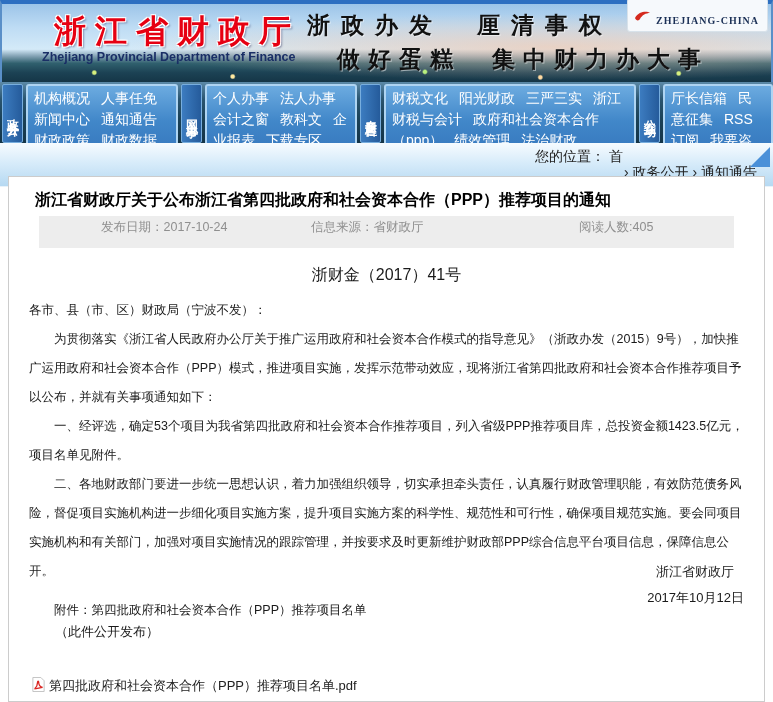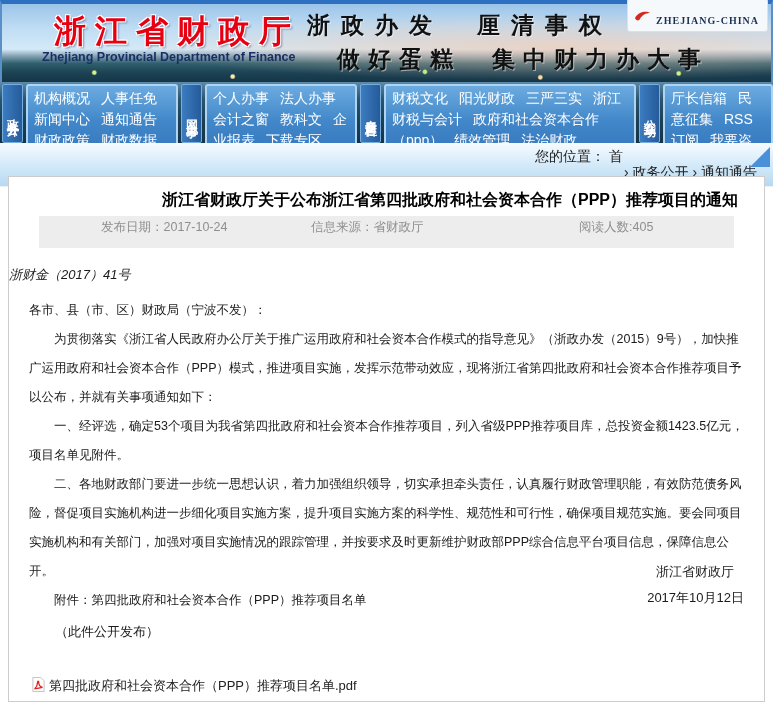--- a/index.html
+++ b/index.html
@@ -52,30 +52,30 @@
     border-bottom:1px solid #e8f2fa; font-size:14px; color:#222; }
   .crumb-line1 { position:absolute; top:5px; right:150px; }
   .crumb-line2 { position:absolute; top:21px; right:16px; }
   .crumb a, .crumb-link { color:#222; text-decoration:none; cursor:pointer; }
   .crumb-corner { position:absolute; right:3px; top:4px; width:0; height:0;
     border-bottom:20px solid #4a90d8; border-left:20px solid transparent; }
 
   
   .content { position:absolute; top:176px; left:8px; width:757px; height:526px;
     background:#fff; border:1px solid #ccc; color:#1a1a1a; font-size:12.5px; }
-  .doc-title { margin:12px 26px 0; text-align:right; font-weight:bold; font-size:16px; color:#000;
+  .doc-title { margin:12px 26px 0; text-align:left; font-weight:bold; font-size:16px; color:#000;
     line-height:21px; }
   .meta { position:relative; margin:6px 30px 16px; height:32px; background:#ededed; color:#8f8f8f; font-size:12.5px; }
   .meta span { position:absolute; top:0; line-height:22px; }
   .meta .m1 { left:62px; } .meta .m2 { left:272px; } .meta .m3 { left:540px; }
-  .doc-number { margin-top:12px; line-height:22px; font-size:13px;font-style:italic; }
+  .doc-number { margin-top:12px; text-align:center; line-height:22px; font-size:16px; }
   .body-block { margin:0 20px; line-height:29px; font-size:12.5px; }
   .salutation { margin-top:10px; }
   .para { text-indent:2em; }
-  .attach-line { text-indent:2em; margin-top:0; }
+  .attach-line { text-indent:2em; margin-top:10px; }
   .signer { position:absolute; top:386px; right:30px; font-size:13px; }
   .sign-date { position:absolute; top:412px; right:20px; font-size:13px; }
   .public-note { position:absolute; top:446px; left:46px; font-size:13px; }
   .attach-row { position:absolute; left:22px; display:flex; align-items:center; gap:3px;
     font-size:13px; color:#222; cursor:pointer; }
   .attach-row.r1 { top:476px; } .attach-row.r2 { top:500px; }
   .attach-row svg { flex:0 0 auto; }
 </style>
 </head>
 <body>

